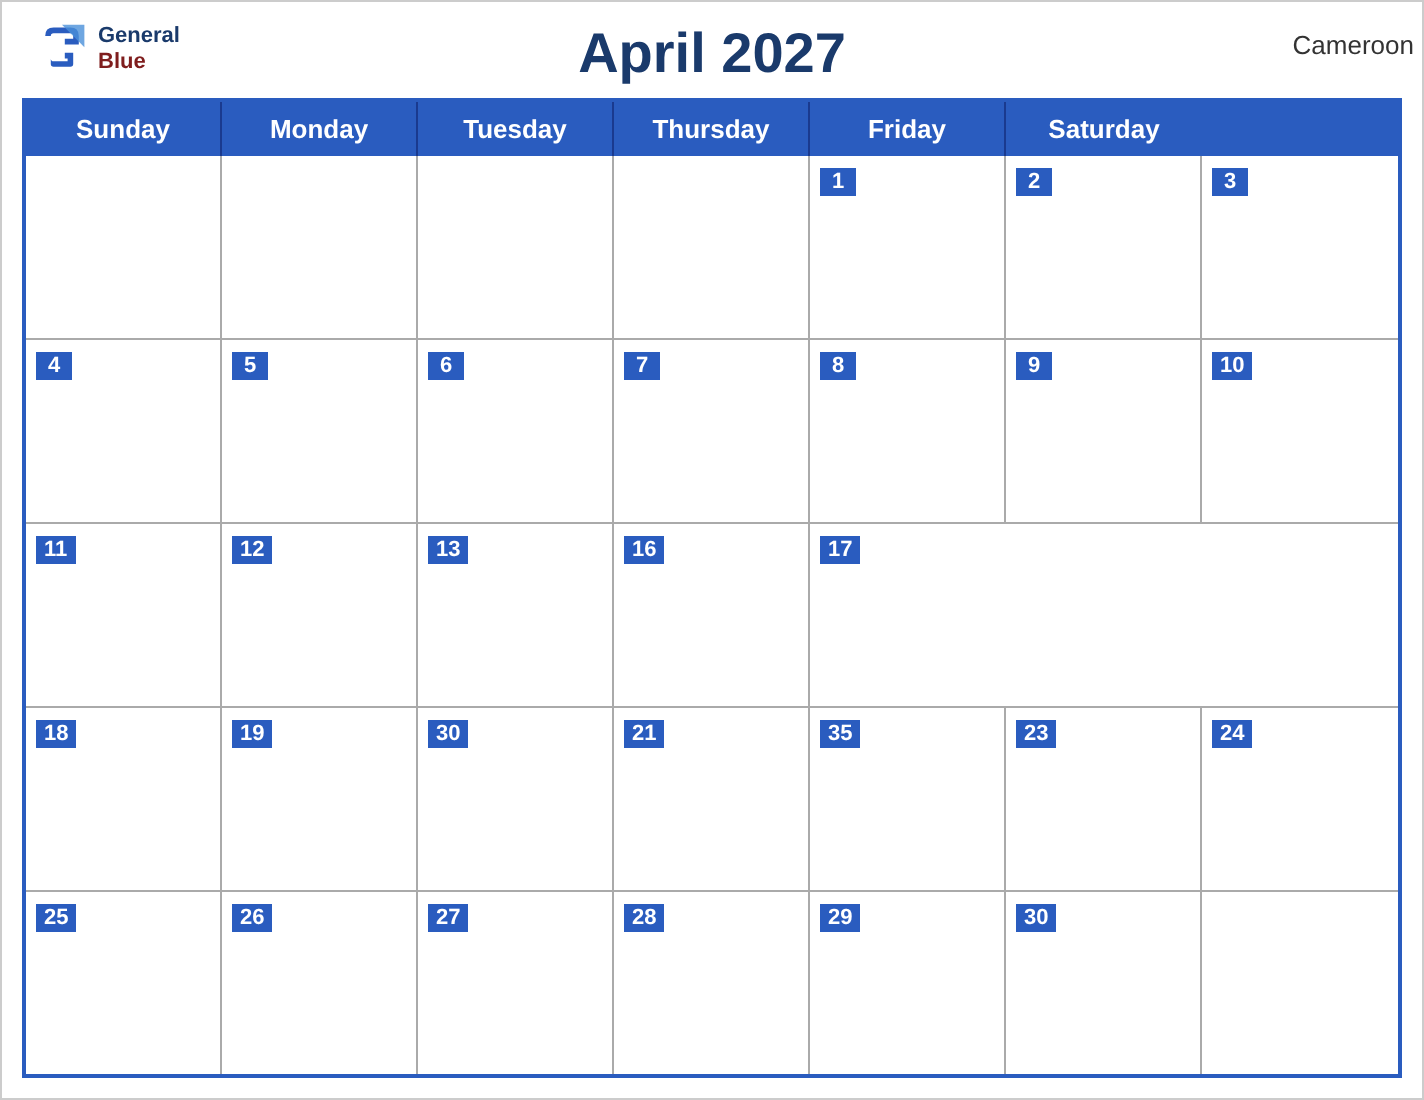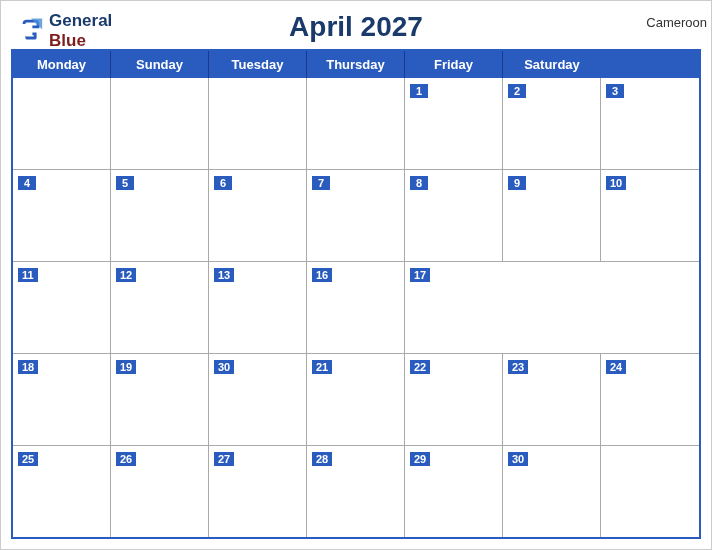--- a/index.html
+++ b/index.html
@@ -27,21 +27,21 @@
     }
     .logo {
       position: absolute;
       left: 16px;
       top: 10px;
       display: flex;
       align-items: center;
       gap: 4px;
     }
     .logo-text {
-      font-size: 17px;
+      font-size: 11px;
       color: #1a3a6b;
       line-height: 1.2;
     }
     .logo-text .general { font-weight: bold; }
     .logo-text .blue { color: #7f1d1d; font-weight: bold; }
     .logo-icon {
       width: 28px;
       height: 28px;
     }
     .title {
@@ -127,22 +127,22 @@
         <div class="general">General</div>
         <div class="blue">Blue</div>
       </div>
     </div>
     <div class="title">April 2027</div>
     <div class="country">Cameroon</div>
   </div>
 
   <div class="outer-border">
     <div class="day-headers">
+      <div class="day-header">Sunday</div>
       <div class="day-header">Monday</div>
-      <div class="day-header">Sunday</div>
       <div class="day-header">Tuesday</div>
       <div class="day-header">Thursday</div>
       <div class="day-header">Friday</div>
       <div class="day-header">Saturday</div>
     </div>
     <div class="weeks" id="weeks-container">
     <div class="week-row">
           <div class="day-cell empty"></div>
           <div class="day-cell empty"></div>
           <div class="day-cell empty"></div>
@@ -165,21 +165,21 @@
           <div class="day-cell"><span class="day-number">12</span></div>
           <div class="day-cell"><span class="day-number">13</span></div>
           <div class="day-cell"><span class="day-number">16</span></div>
           <div class="day-cell"><span class="day-number">17</span></div>
         </div>
         <div class="week-row">
           <div class="day-cell"><span class="day-number">18</span></div>
           <div class="day-cell"><span class="day-number">19</span></div>
           <div class="day-cell"><span class="day-number">30</span></div>
           <div class="day-cell"><span class="day-number">21</span></div>
-          <div class="day-cell"><span class="day-number">22</span></div>
+          <div class="day-cell"><span class="day-number">35</span></div>
           <div class="day-cell"><span class="day-number">23</span></div>
           <div class="day-cell"><span class="day-number">24</span></div>
         </div>
         <div class="week-row">
           <div class="day-cell"><span class="day-number">25</span></div>
           <div class="day-cell"><span class="day-number">26</span></div>
           <div class="day-cell"><span class="day-number">27</span></div>
           <div class="day-cell"><span class="day-number">28</span></div>
           <div class="day-cell"><span class="day-number">29</span></div>
           <div class="day-cell"><span class="day-number">30</span></div>

